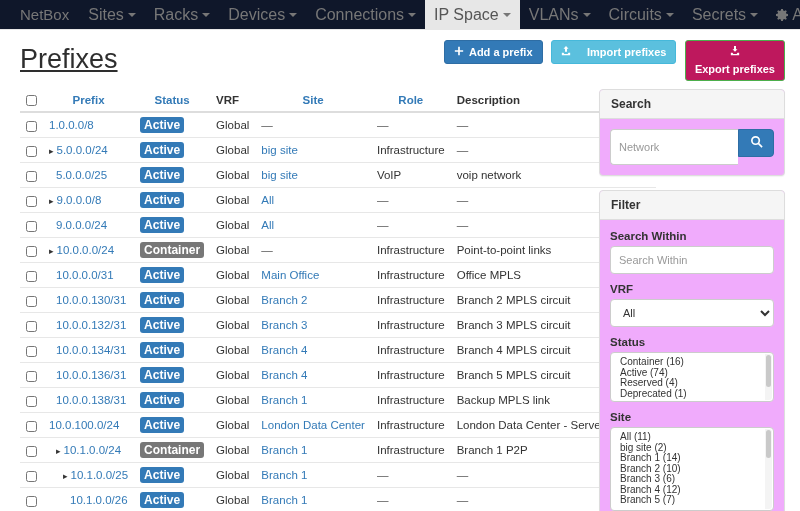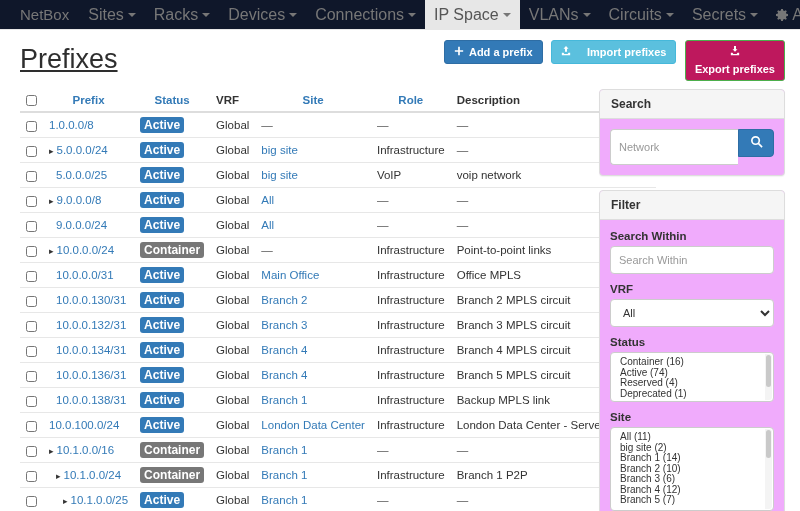--- a/index.html
+++ b/index.html
@@ -325,29 +325,20 @@
               <td class="col-desc">Backup MPLS link</td>
             </tr>
             <tr>
               <td class="col-check"><input type="checkbox" style=""></td>
               <td class="col-prefix"><a href="#" class="tbl-link">10.0.100.0/24</a></td>
               <td class="col-status"><span class="label label-active">Active</span></td>
               <td class="col-vrf">Global</td>
               <td class="col-site"><a href="#" class="tbl-link">London Data Center</a></td>
               <td class="col-role">Infrastructure</td>
               <td class="col-desc">London Data Center - Server Network</td>
-            </tr>
-            <tr>
-              <td class="col-check"><input type="checkbox" style=""></td>
-              <td class="col-prefix"><span class="tree-caret">▸</span><a href="#" class="tbl-link">10.1.0.0/16</a></td>
-              <td class="col-status"><span class="label label-container">Container</span></td>
-              <td class="col-vrf">Global</td>
-              <td class="col-site"><a href="#" class="tbl-link">Branch 1</a></td>
-              <td class="col-role"><span class="dash">—</span></td>
-              <td class="col-desc"><span class="dash">—</span></td>
             </tr>
             <tr>
               <td class="col-check"><input type="checkbox" style=""></td>
               <td class="col-prefix"><span class="indent" style="width: 7px;"></span><span class="tree-caret">▸</span><a href="#" class="tbl-link">10.1.0.0/24</a></td>
               <td class="col-status"><span class="label label-container">Container</span></td>
               <td class="col-vrf">Global</td>
               <td class="col-site"><a href="#" class="tbl-link">Branch 1</a></td>
               <td class="col-role">Infrastructure</td>
               <td class="col-desc">Branch 1 P2P</td>
             </tr>

